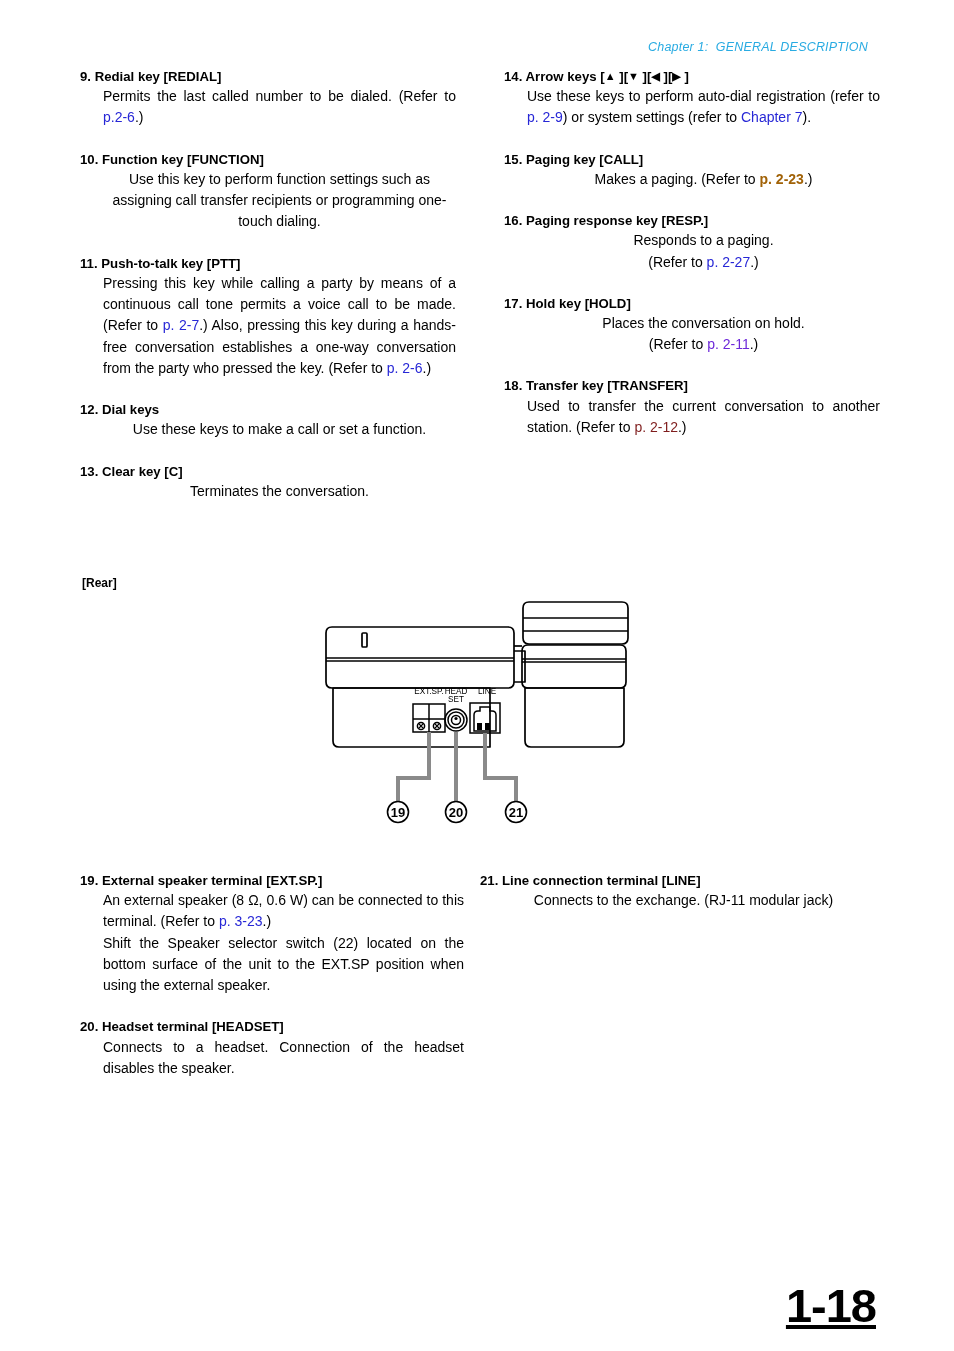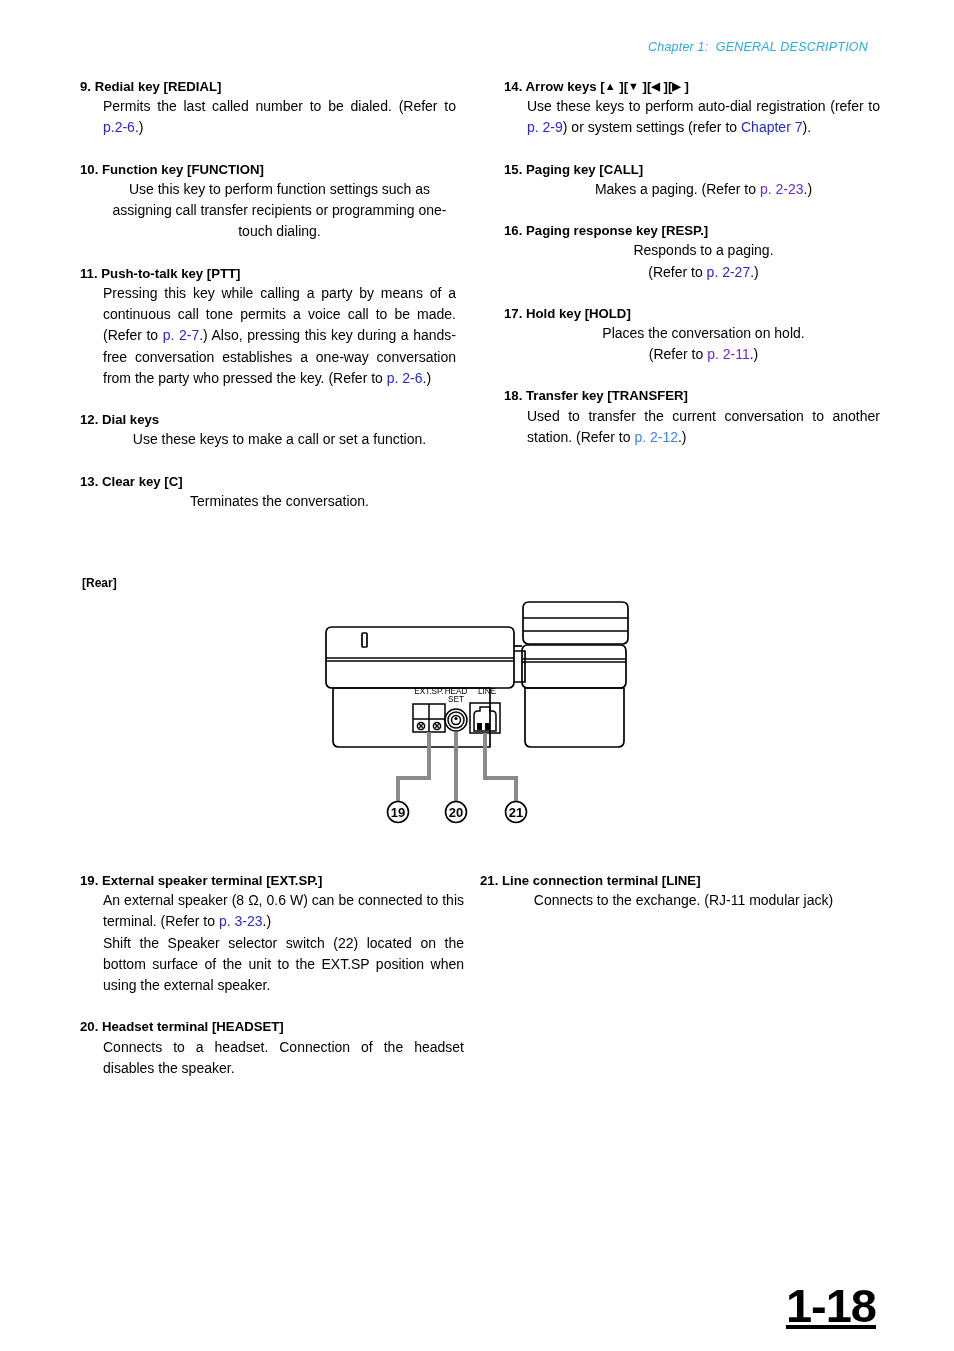--- a/index.html
+++ b/index.html
@@ -26,21 +26,21 @@
     font-style: italic;
     font-weight: normal;
     letter-spacing: 0.2px;
     color: #29abe2;
     white-space: pre;
   }
 
   
   .columns {
     position: absolute;
-    top: 78px;
+    top: 68px;
     left: 80px;
     width: 800px;
     display: flex;
     gap: 48px;
   }
   .col { width: 384px; }
 
   
   .entry { margin-bottom: 22px; }
   .entry:last-child { margin-bottom: 0; }
@@ -135,33 +135,33 @@
         <div class="entry-body nojust">Terminates the conversation.</div>
       </div>
     </div>
   <div class="col" id="upper-right">
       <div class="entry">
         <div class="entry-title"><span>14. </span><span>Arrow keys [<span class="tri">▲</span> ][<span class="tri">▼</span> ][<span class="tri">◀</span> ][<span class="tri">▶</span> ]</span></div>
         <div class="entry-body">Use these keys to perform auto-dial registration (refer to <span class="link" style="color: rgb(39, 39, 214);">p. 2-9</span>) or system settings (refer to <span class="link" style="color: rgb(39, 39, 214);">Chapter 7</span>).</div>
       </div>
       <div class="entry">
         <div class="entry-title"><span>15. </span><span>Paging key [CALL]</span></div>
-        <div class="entry-body nojust">Makes a paging. (Refer to <span class="link" style="color: #6d28d9;">p. 2-23</span>.)</div>
+        <div class="entry-body nojust">Makes a paging. (Refer to <span class="link" style="color: #a16207; font-weight: bold;">p. 2-23</span>.)</div>
       </div>
       <div class="entry">
         <div class="entry-title"><span>16. </span><span>Paging response key [RESP.]</span></div>
         <div class="entry-body nojust">Responds to a paging.<br>(Refer to <span class="link" style="color: rgb(39, 39, 214);">p. 2-27</span>.)</div>
       </div>
       <div class="entry">
         <div class="entry-title"><span>17. </span><span>Hold key [HOLD]</span></div>
         <div class="entry-body nojust">Places the conversation on hold.<br>(Refer to <span class="link" style="color: #6d28d9;">p. 2-11</span>.)</div>
       </div>
       <div class="entry">
         <div class="entry-title"><span>18. </span><span>Transfer key [TRANSFER]</span></div>
-        <div class="entry-body">Used to transfer the current conversation to another station. (Refer to <span class="link" style="color: #3b82f6;">p. 2-12</span>.)</div>
+        <div class="entry-body">Used to transfer the current conversation to another station. (Refer to <span class="link" style="color: #7f1d1d;">p. 2-12</span>.)</div>
       </div>
     </div>
 </div>
 
 <div class="rear-heading">[Rear]</div>
 
 <div class="figure">
   <svg width="345" height="250" viewBox="0 0 345 250" xmlns="http://www.w3.org/2000/svg">
     <g fill="none" stroke="#000000" stroke-width="1.7" stroke-linejoin="round">
 

